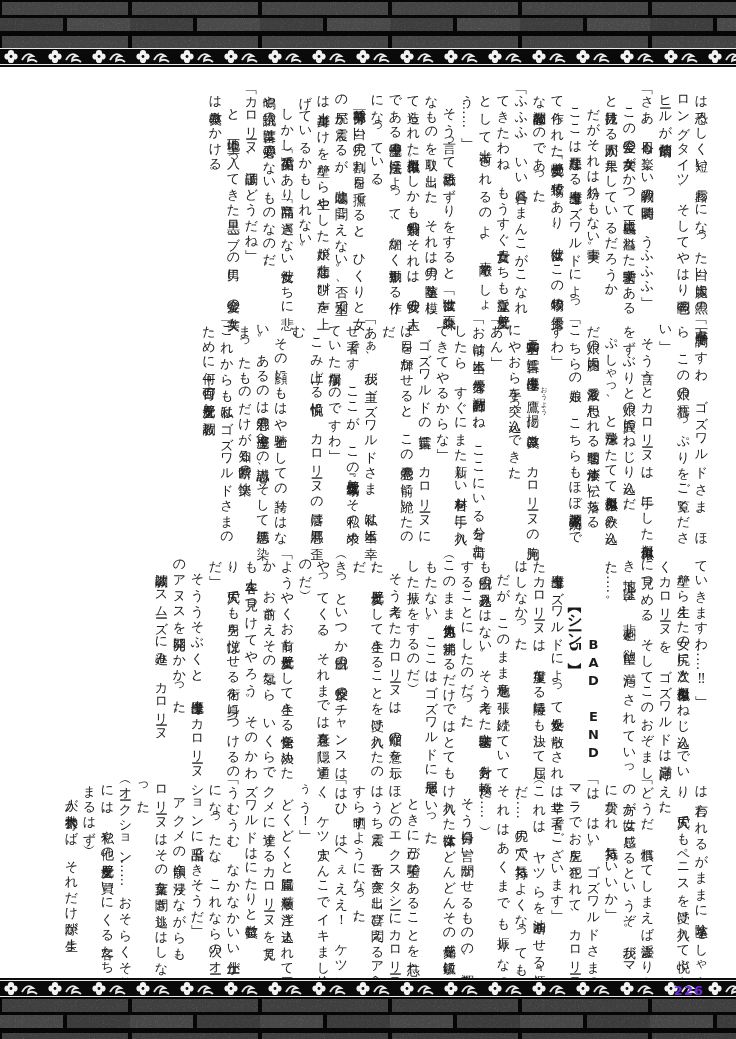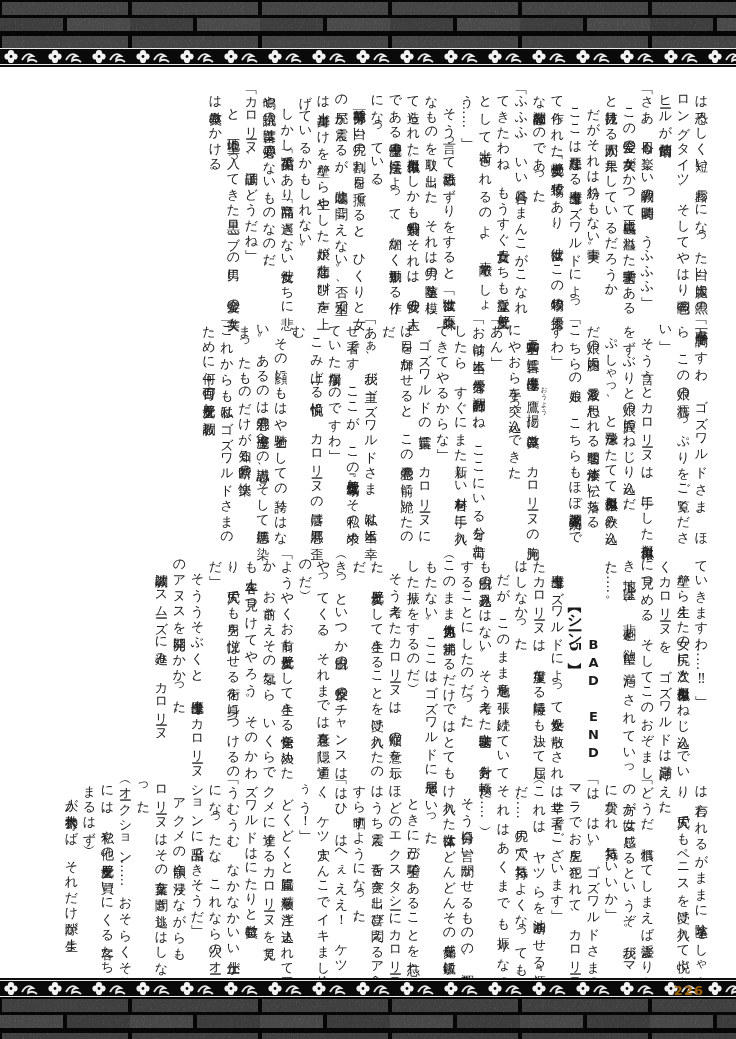--- a/index.html
+++ b/index.html
@@ -39,21 +39,21 @@
   .scene-header{
     font-weight:bold;font-size:15px;
     text-indent:52px;
     margin-right:10px;margin-left:14px;
     letter-spacing:1px;
   }
   ruby rt{font-size:6.5px;letter-spacing:0;}
   
   .page-num{
     position:absolute;top:982px;right:32px;z-index:3;
-    color:#a16207;font-family:"DejaVu Sans","Liberation Sans",sans-serif;
+    color:#6d28d9;font-family:"DejaVu Sans","Liberation Sans",sans-serif;
     font-weight:bold;font-size:13px;line-height:17px;letter-spacing:1px;
   }
 </style>
 </head>
 <body>
 
 <div class="border top">
   <svg width="736" height="48">
     <defs>
       <pattern id="bk1" width="130" height="34" patternUnits="userSpaceOnUse">

